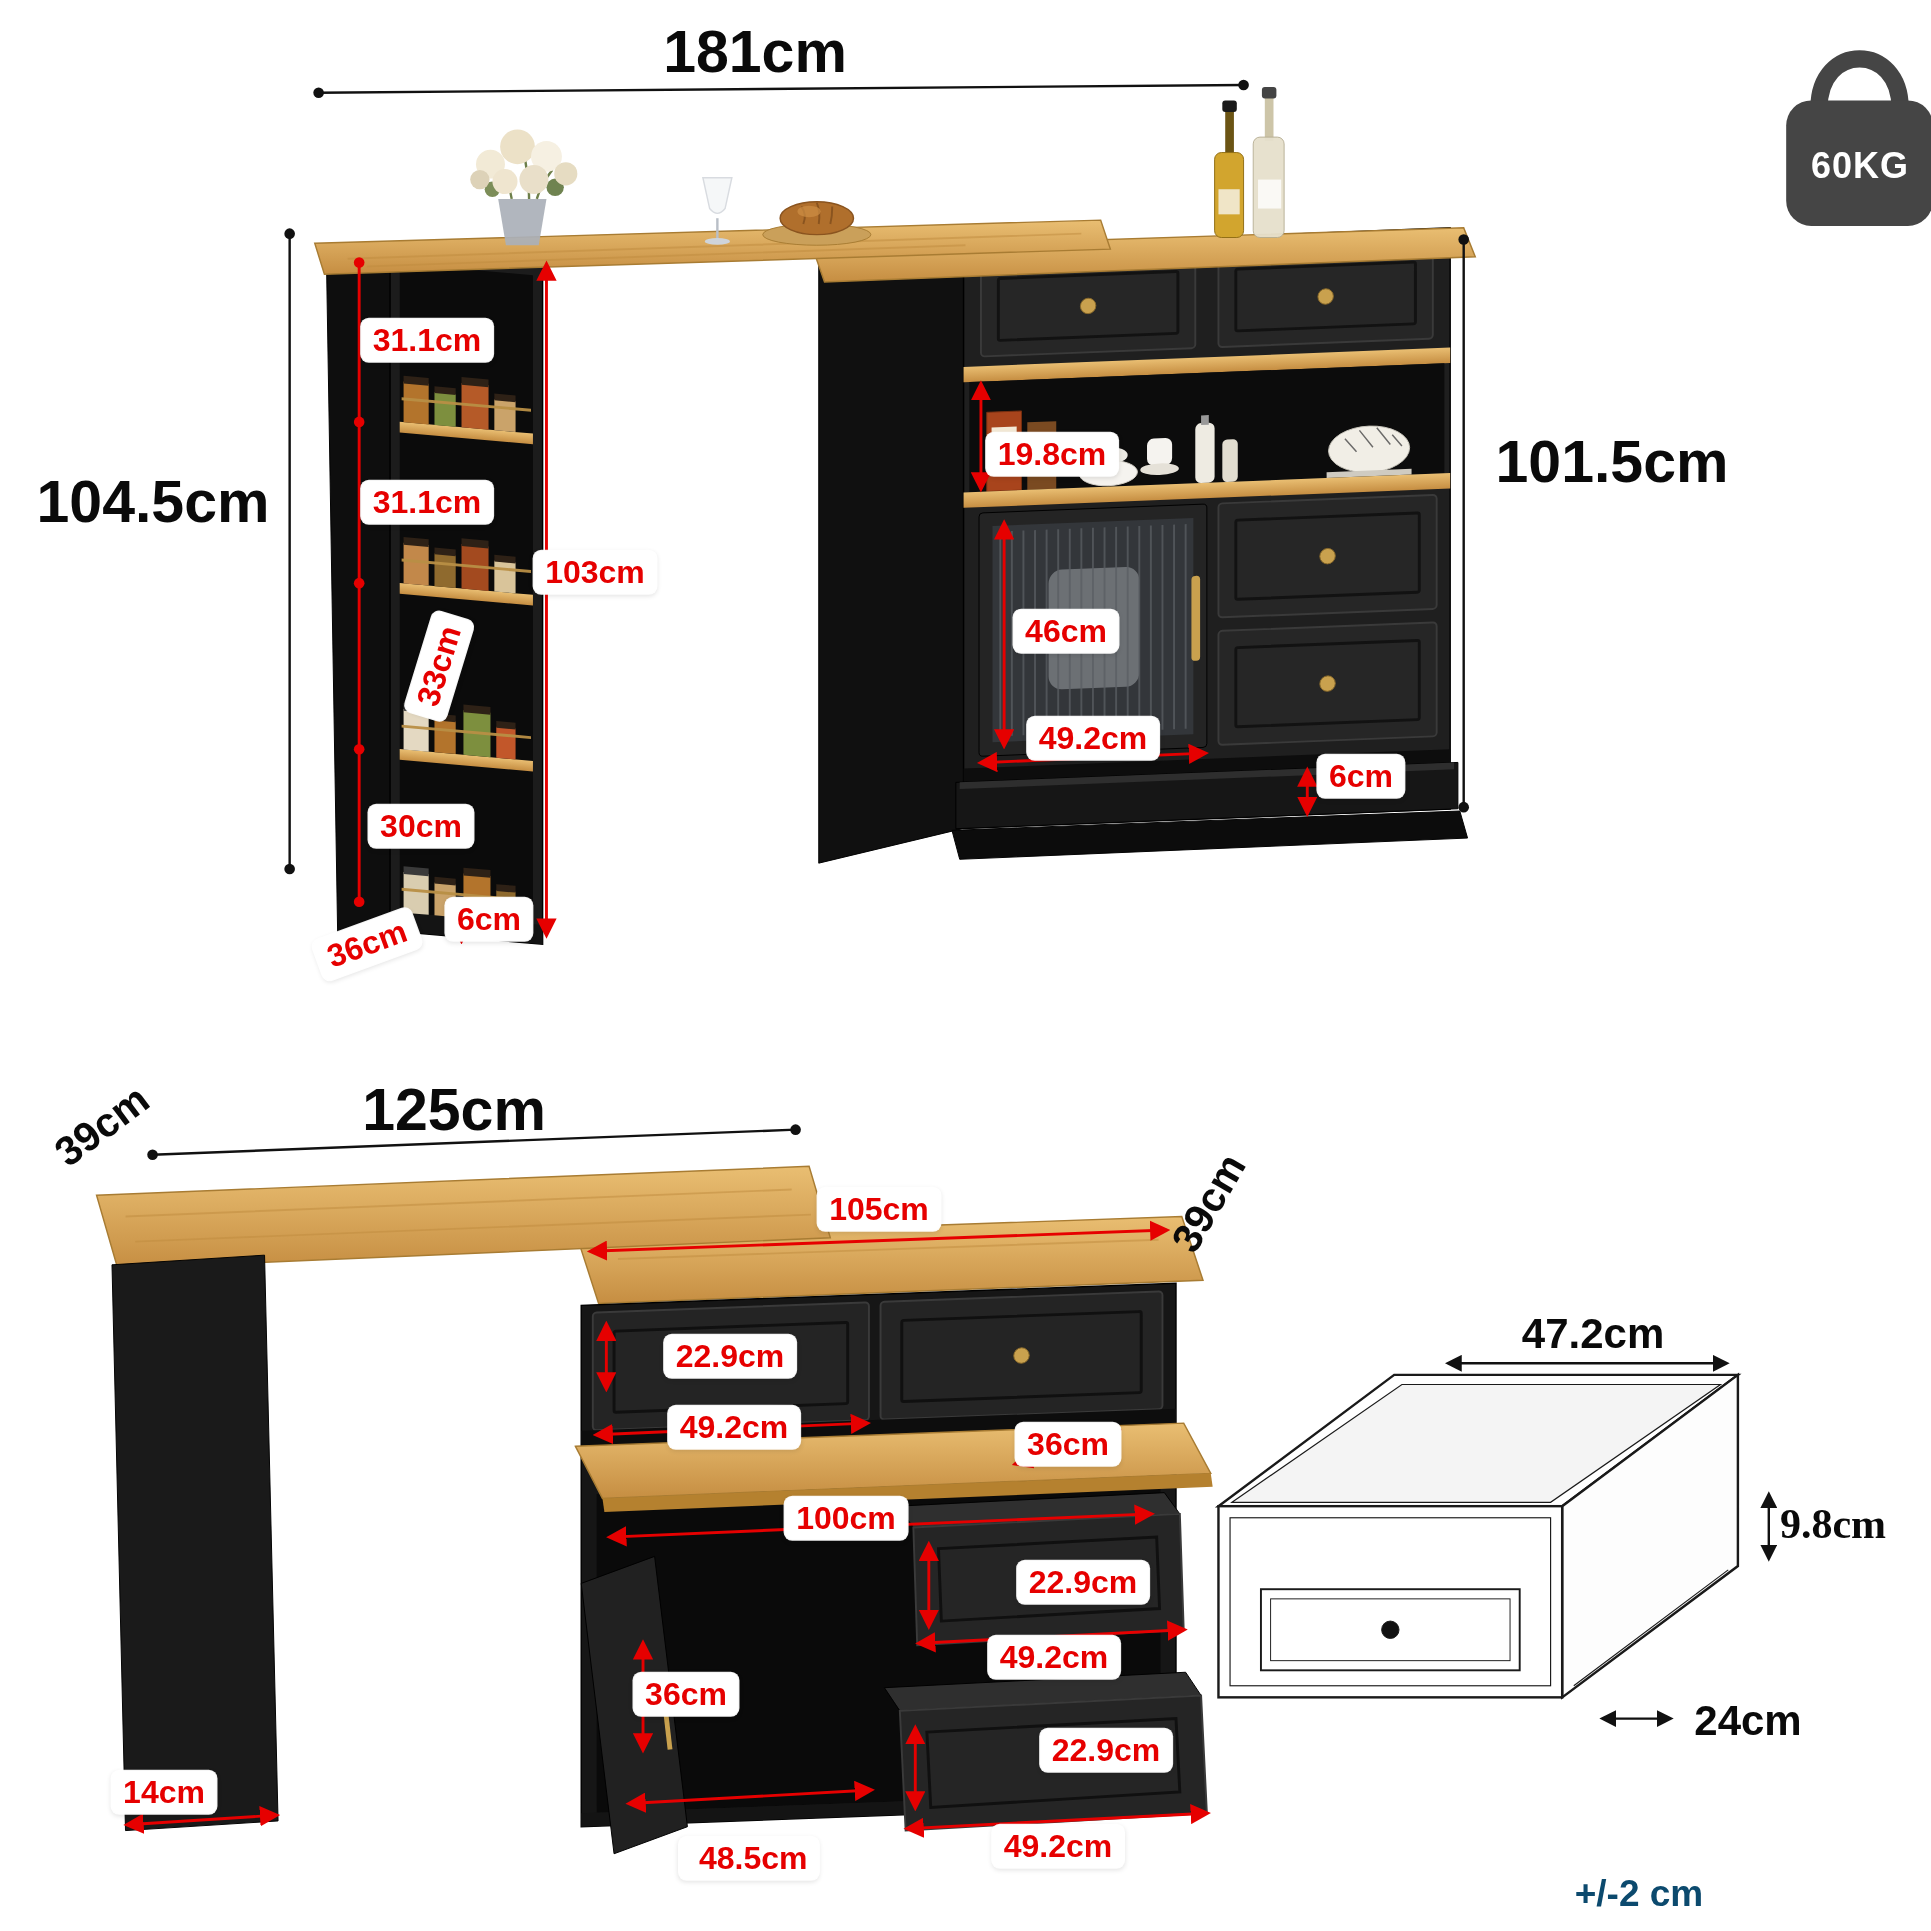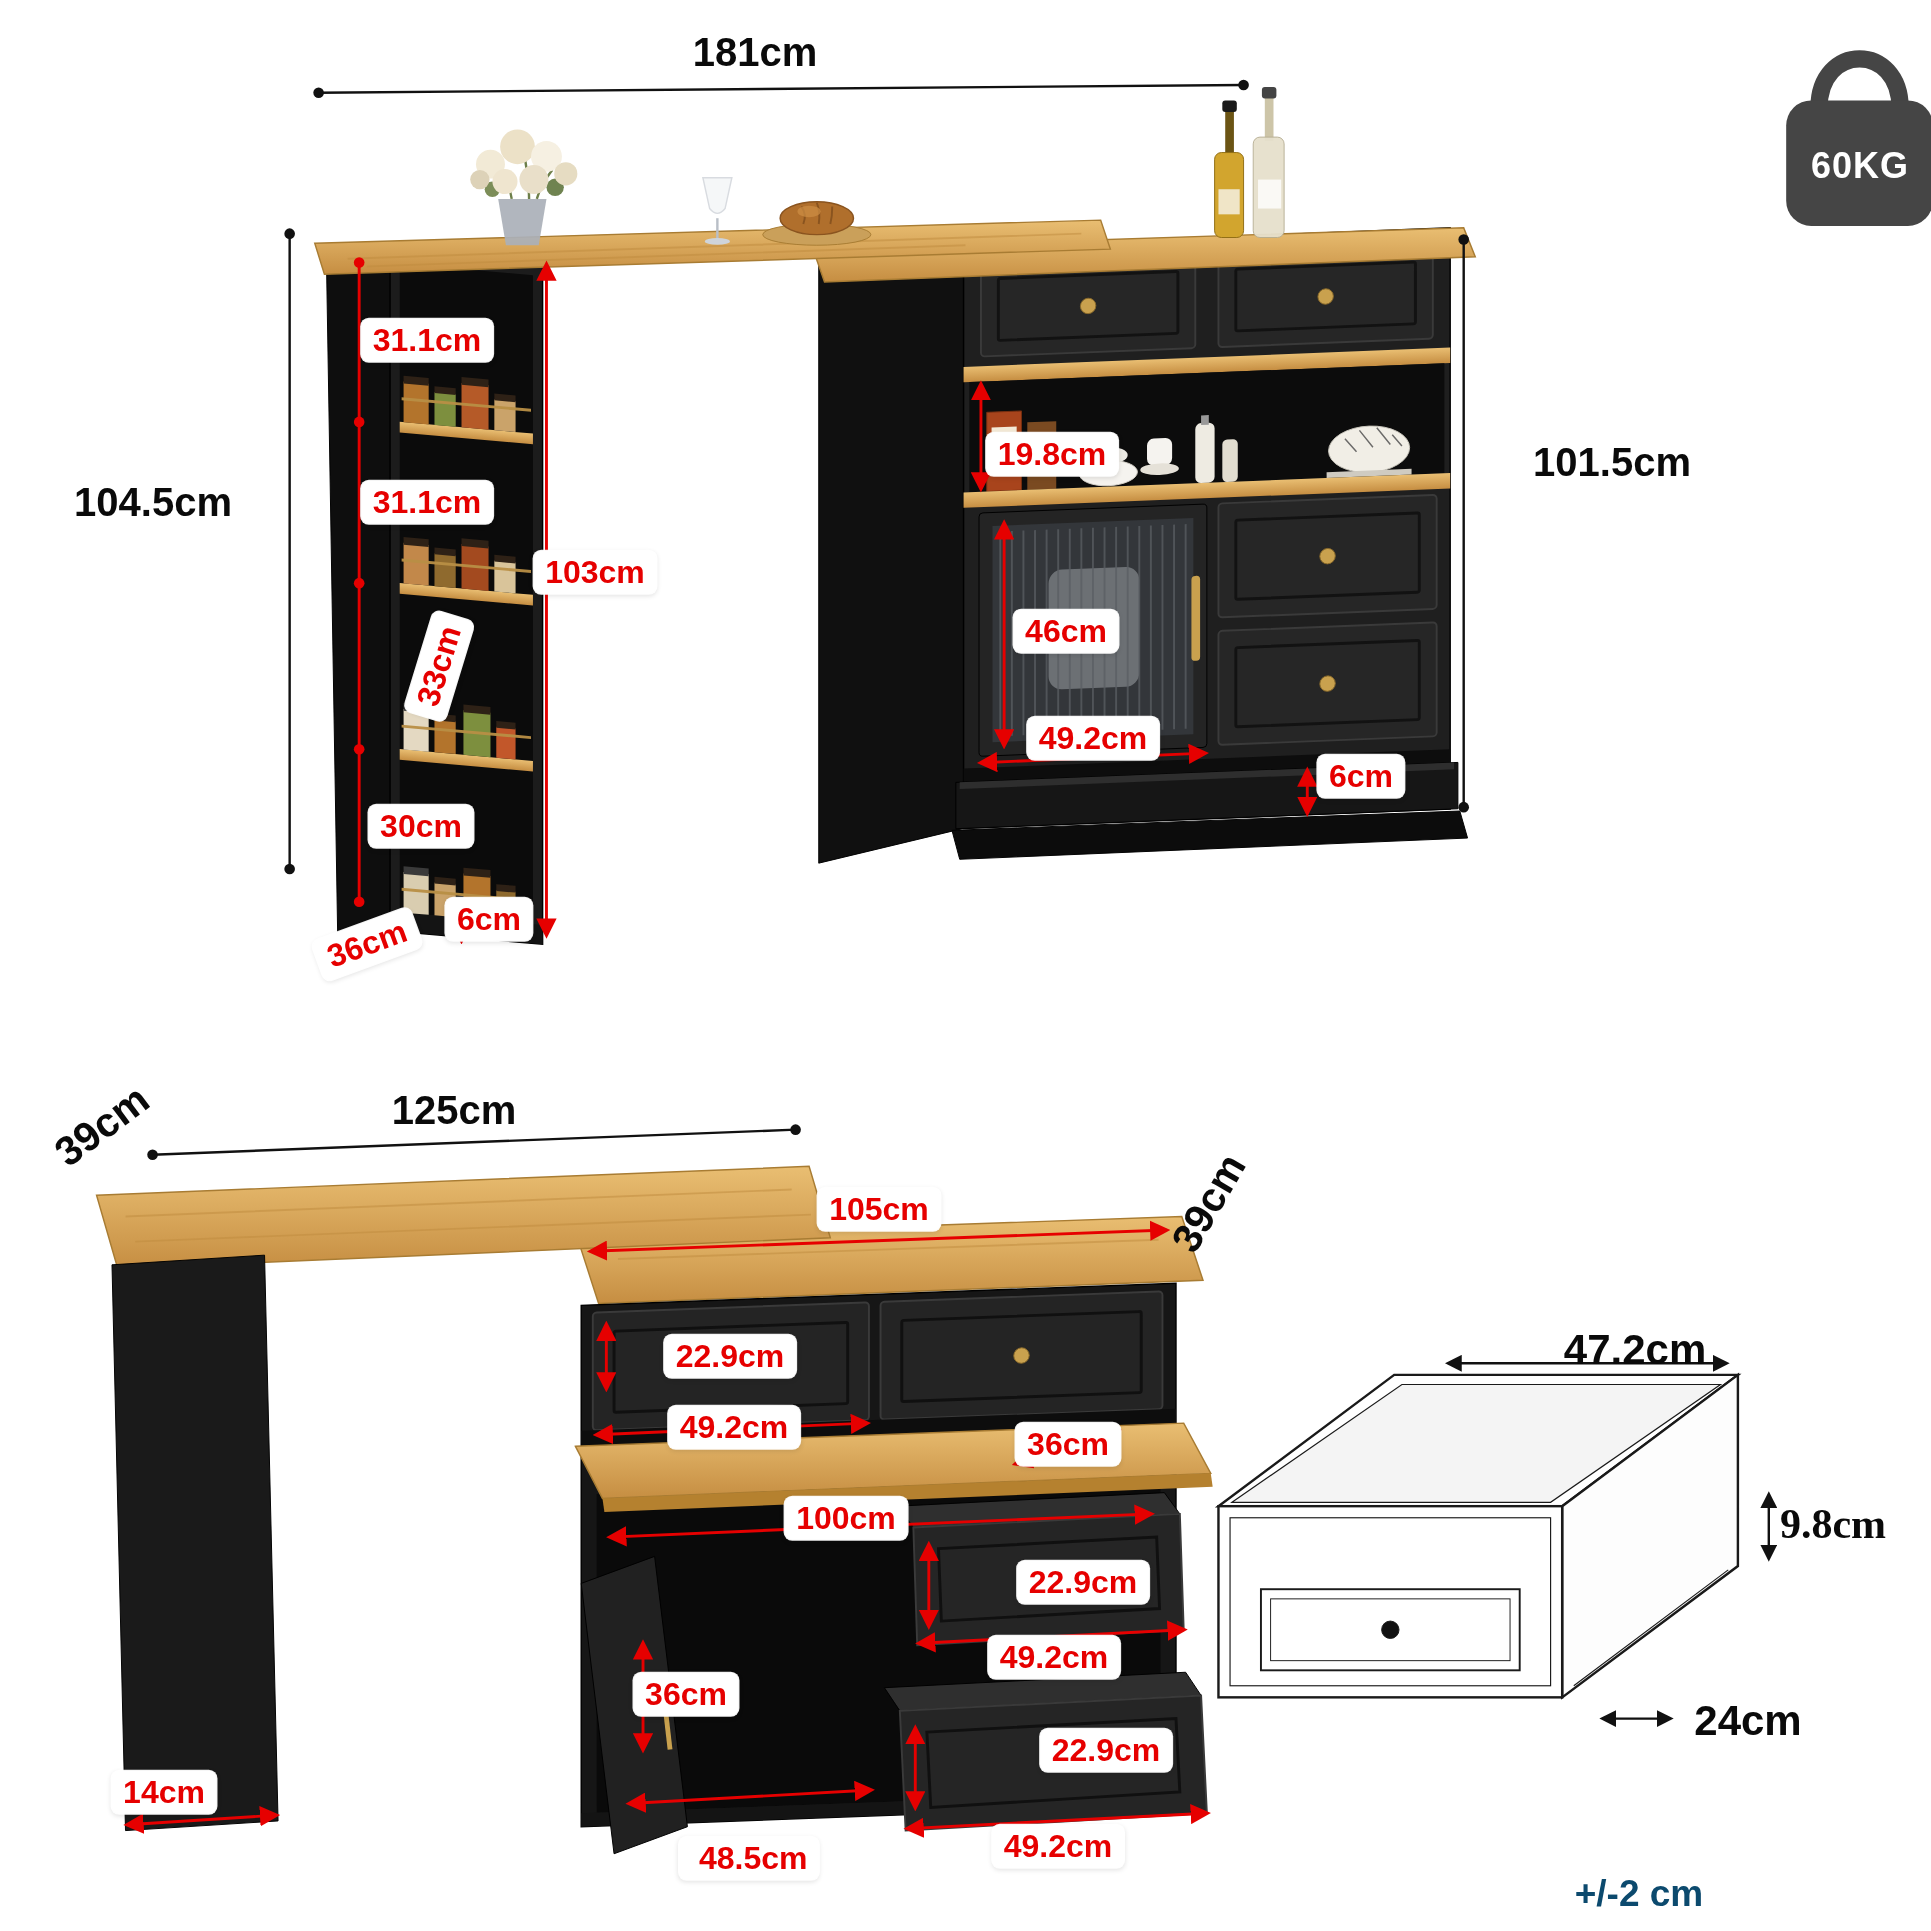--- a/index.html
+++ b/index.html
@@ -1,21 +1,21 @@
 <!DOCTYPE html>
 <html><head>
 <meta charset="utf-8">
 <style>
   html,body{margin:0;padding:0;background:#fff;}
   body{width:1931px;height:1931px;position:relative;font-family:"Liberation Sans",sans-serif;overflow:hidden;}
   #art{position:absolute;left:0;top:0;width:1931px;height:1931px;}
   .rlabel{position:absolute;background:#ffffff;color:#e60000;font-weight:700;font-size:32px;line-height:1.15;
           padding:2.9px 11.6px;border-radius:7.7px;white-space:nowrap;transform:translate(-50%,-50%);
           box-shadow:0 0 0 1px rgba(255,255,255,.95),0 1.9px 5.8px rgba(0,0,0,.12);}
-  .blabel{position:absolute;color:#0a0a0a;font-weight:700;font-size:40px;transform:translate(-50%,-50%);white-space:nowrap;}
+  .blabel{position:absolute;color:#0a0a0a;font-weight:700;font-size:59px;transform:translate(-50%,-50%);white-space:nowrap;}
   .mid{font-size:42px;}
   .sm{font-size:41px;}
   .tol{position:absolute;color:#0c4a6e;font-weight:600;font-size:37px;transform:translate(-50%,-50%);white-space:nowrap;}
   .wlabel{position:absolute;color:#fff;font-weight:700;font-size:36px;letter-spacing:1px;transform:translate(-50%,-50%);white-space:nowrap;}
 </style>
 </head>
 <body>
 
 <svg id="art" viewBox="0 0 2000 2000" xmlns="http://www.w3.org/2000/svg">
   <defs>
@@ -325,18 +325,18 @@
 <div class="rlabel" style="left:1068px;top:1444px;">36cm</div>
 <div class="rlabel" style="left:846px;top:1518px;">100cm</div>
 <div class="rlabel" style="left:686px;top:1694px;">36cm</div>
 <div class="rlabel" style="left:749px;top:1858px;padding-left:20px;">48.5cm</div>
 <div class="rlabel" style="left:1083px;top:1582px;">22.9cm</div>
 <div class="rlabel" style="left:1054px;top:1657px;">49.2cm</div>
 <div class="rlabel" style="left:1106px;top:1750px;">22.9cm</div>
 <div class="rlabel" style="left:1058px;top:1846px;">49.2cm</div>
 <div class="rlabel" style="left:164px;top:1792px;text-align:right;">14cm</div>
 
-<div class="blabel mid" style="left:1635px;top:1334px;margin-top:16px;">47.2cm</div>
+<div class="blabel mid" style="left:1593px;top:1334px;">47.2cm</div>
 <div class="blabel mid" style="left:1833px;top:1524px;font-family:Liberation Serif, serif;">9.8cm</div>
 <div class="blabel mid" style="left:1748px;top:1721px;">24cm</div>
 
 <div class="tol" style="left:1639px;top:1894px;">+/-2 cm</div>
 
 
 </body></html>

